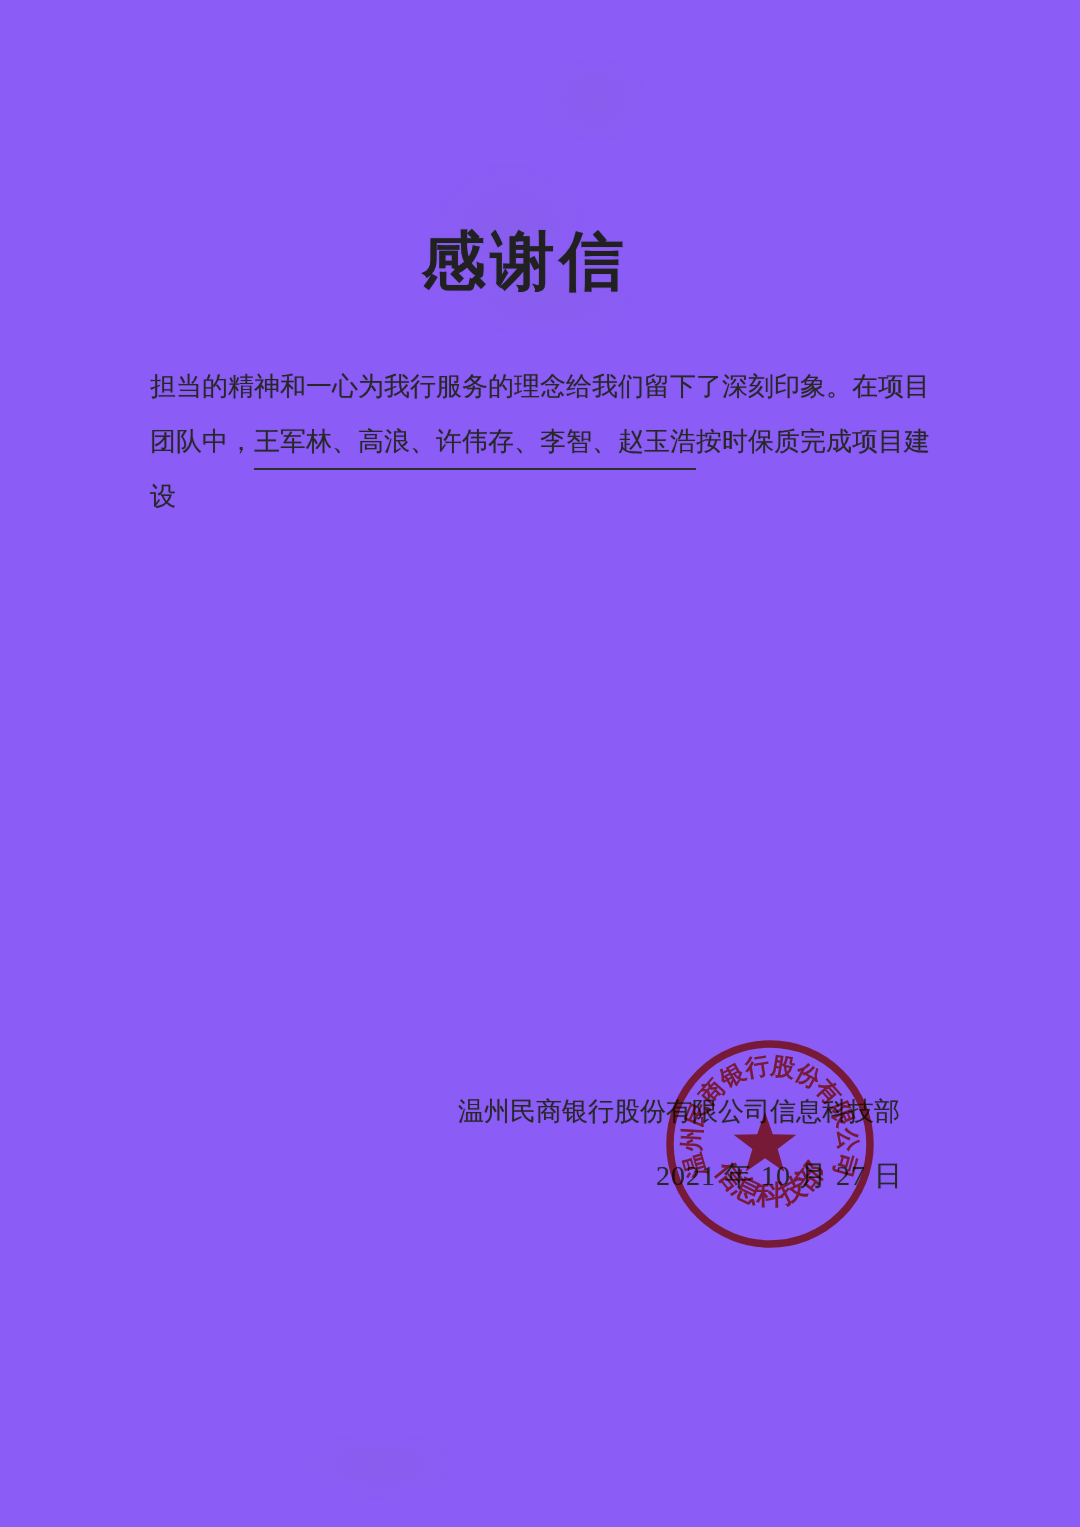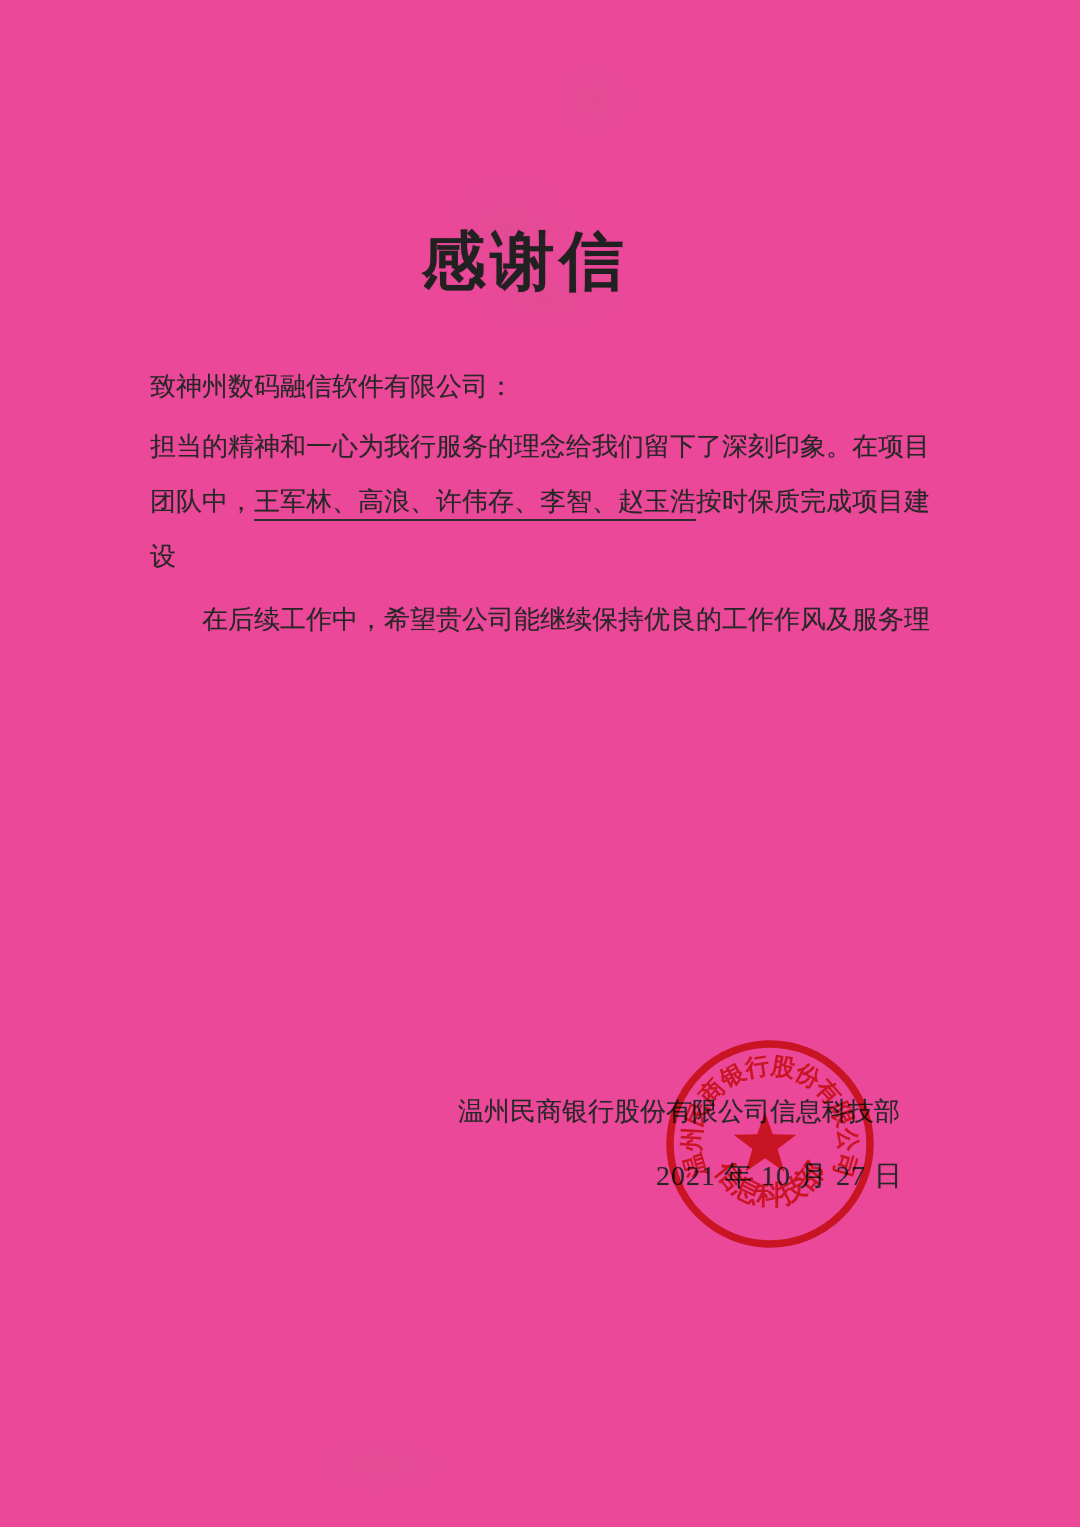--- a/index.html
+++ b/index.html
@@ -1,20 +1,20 @@
 <!DOCTYPE html>
 <html lang="zh"><head>
 <meta charset="utf-8">
 <style>
   html,body{margin:0;padding:0;background:#ffffff;}
   .page{
     position:relative;
     width:1080px;
     height:1527px;
-    background:#ec4899;
+    background:#8b5cf6;
     overflow:hidden;
     font-family:"Liberation Serif","DejaVu Serif",serif;
     color:#262626;
   }
   
   .smudge{
     position:absolute;
     border-radius:50%;
     background:radial-gradient(closest-side, rgba(110,110,110,0.07), rgba(110,110,110,0));
     pointer-events:none;
@@ -49,21 +49,21 @@
   .just{
     text-align:justify;
     text-align-last:justify;
     white-space:normal;
   }
   .indent{ text-indent:52px; }
   .salutation{ margin-bottom:5px; }
   .para2{ margin-top:8px; }
   .names{
     border-bottom:2px solid #2e2e2e;
-    padding-bottom:3px;
+    padding-bottom:12px;
   }
   .signature{
     position:absolute;
     top:1094px;
     left:0;
     width:900px;
     text-align:right;
     font-size:26px;
     line-height:36px;
     color:#272727;
@@ -101,26 +101,24 @@
 <div class="page">
 
   <div class="smudge" style="left:430px;top:160px;width:160px;height:130px;"></div>
   <div class="smudge" style="left:540px;top:55px;width:110px;height:90px;"></div>
   <div class="smudge" style="left:450px;top:260px;width:190px;height:80px;"></div>
   <div class="smudge" style="left:300px;top:1430px;width:160px;height:70px;"></div>
 
   <div class="title">感谢信</div>
 
   <div class="body-block">
-    <div class="line salutation">致神州数码融信软件有限公司：</div>
 
     <div class="line just">担当的精神和一心为我行服务的理念给我们留下了深刻印象。在项目</div>
     <div class="line just"><span>团队中，</span><span class="names">王军林、高浪、许伟存、李智、赵玉浩</span><span>按时保质完成项目建设</span></div>
 
-    <div class="line just indent para2">在后续工作中，希望贵公司能继续保持优良的工作作风及服务理</div>
   </div>
 
   <div class="signature">温州民商银行股份有限公司信息科技部</div>
   <div class="date">2021 年 10 月 27 日</div>
 
   <svg class="stamp" viewBox="-120 -120 240 240" width="240" height="240" xmlns="http://www.w3.org/2000/svg">
     <defs>
       <path id="arcTop" d="M -63.4,29.6 A 70,70 0 1 1 63.4,29.6" fill="none"></path>
       <path id="arcBottom" d="M -54.2,25.8 A 60,60 0 0 0 54.2,25.8" fill="none"></path>
     </defs>

